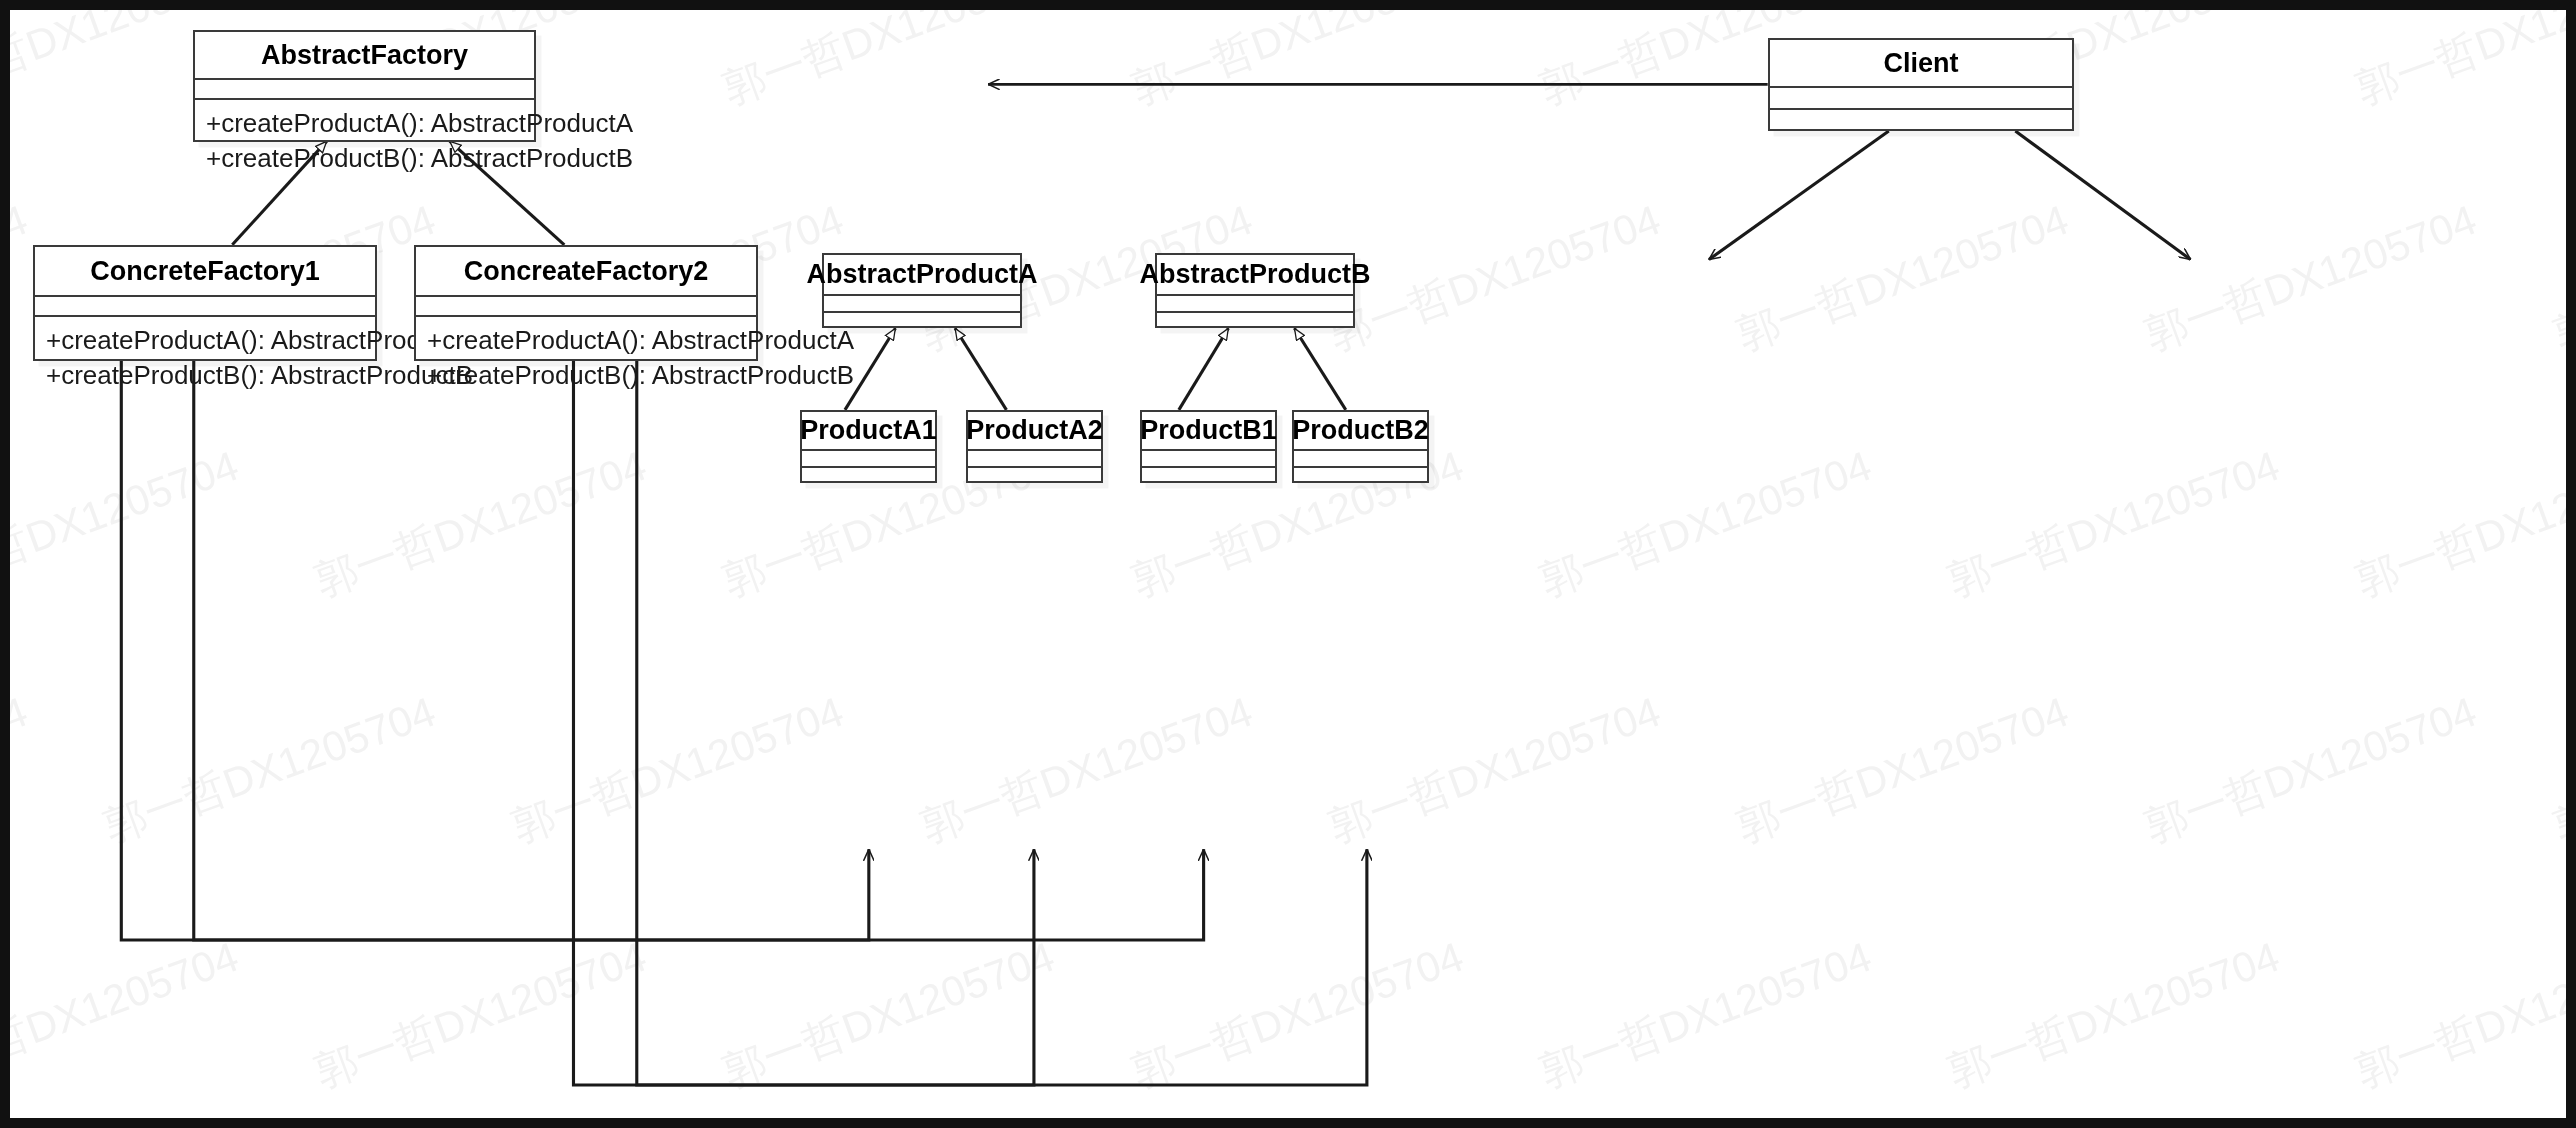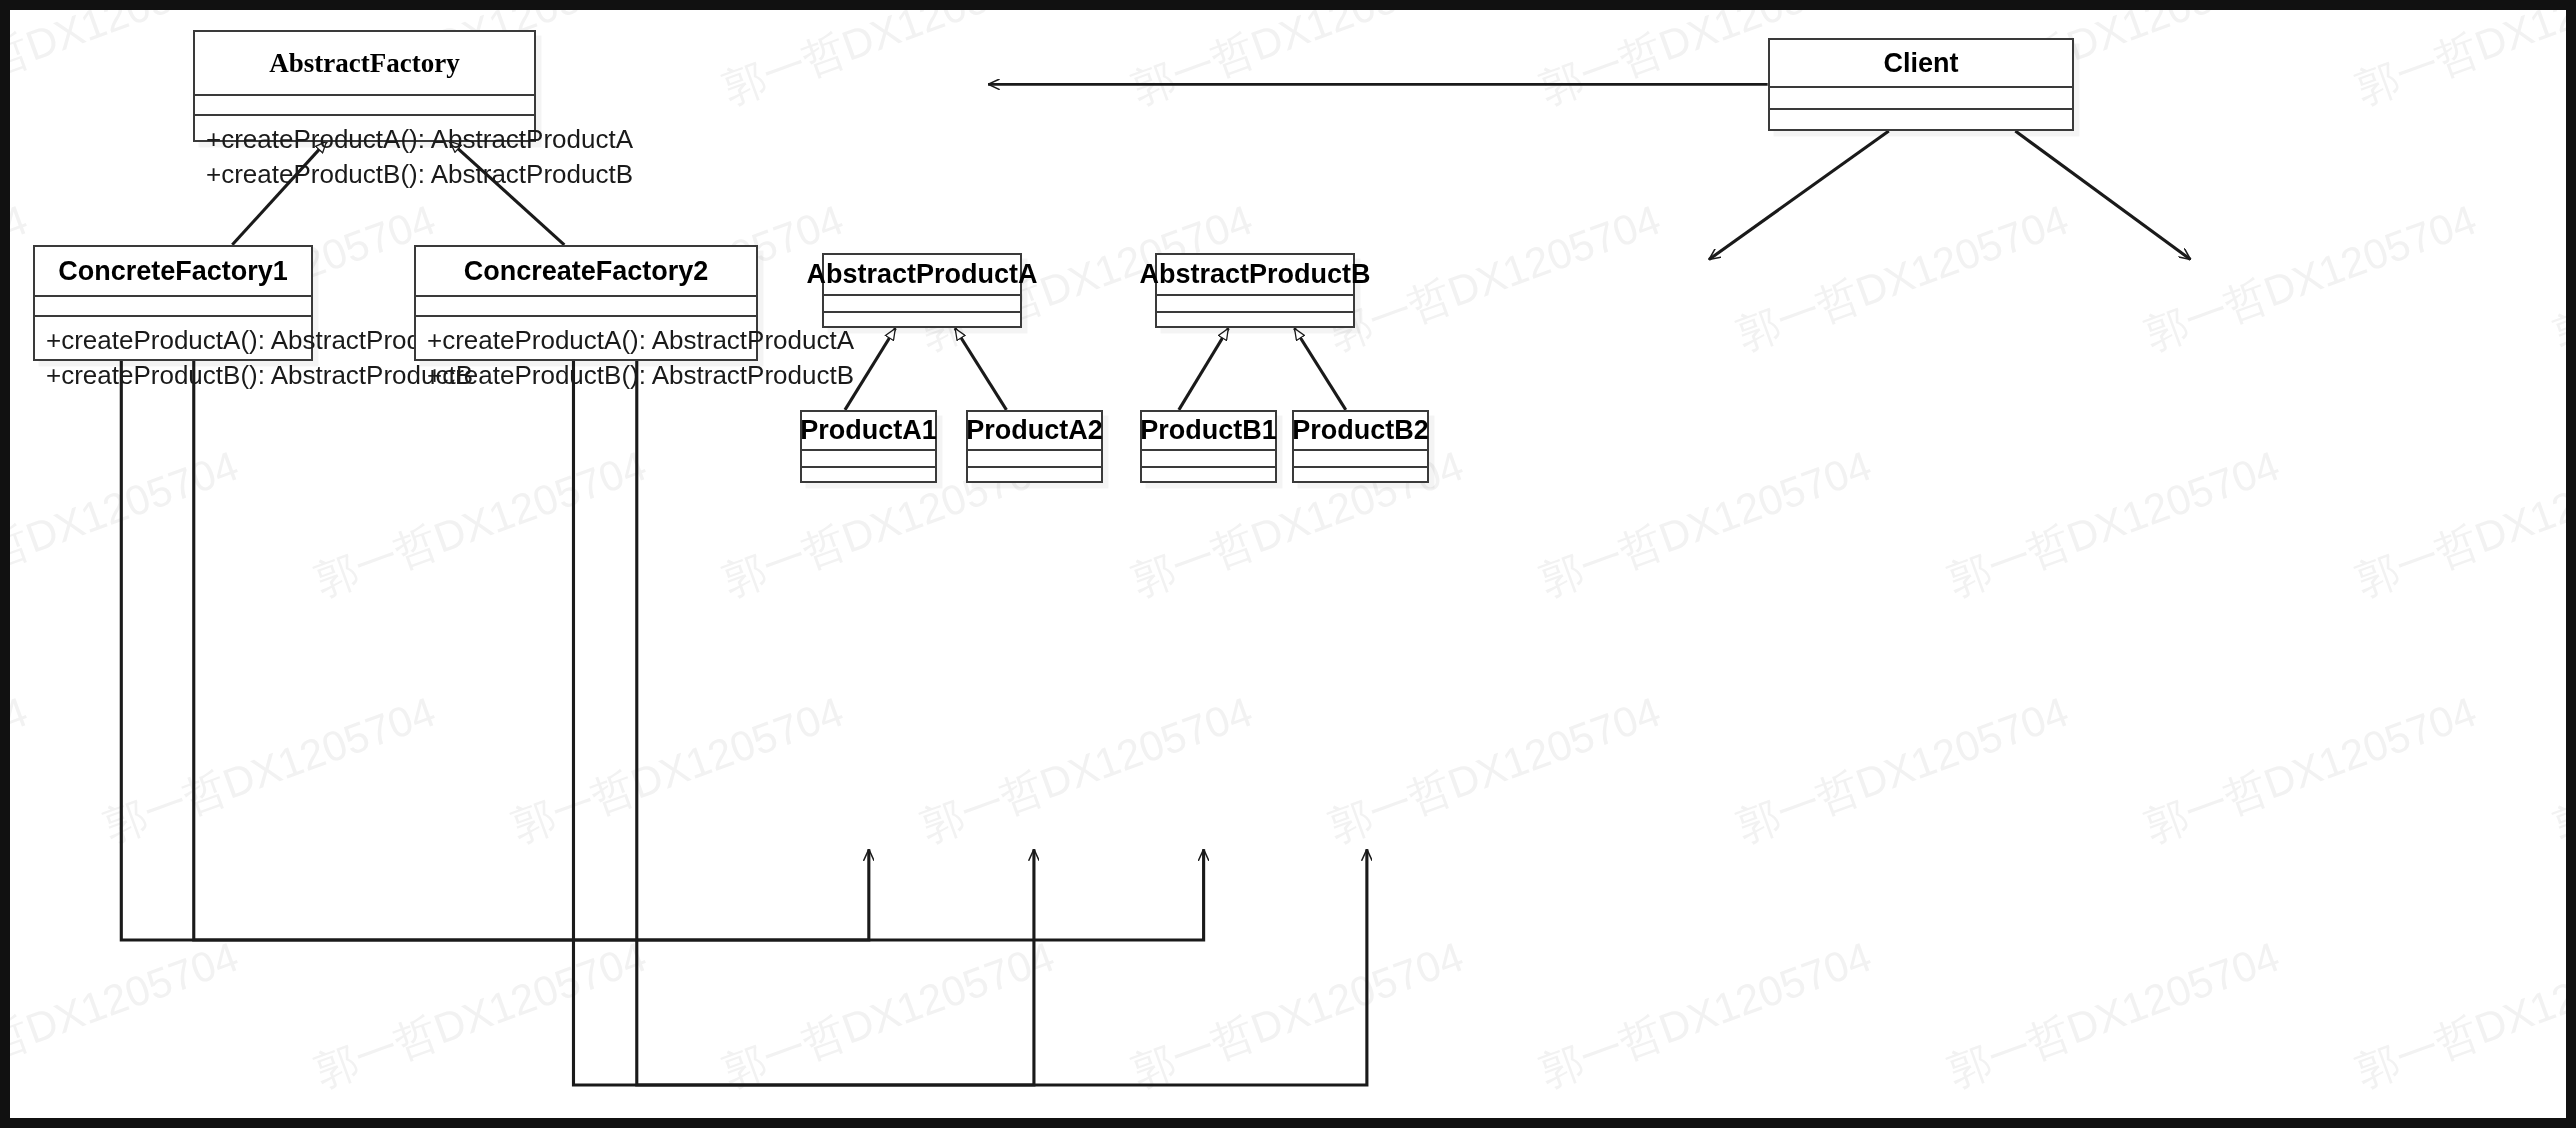--- a/index.html
+++ b/index.html
@@ -163,35 +163,35 @@
 
       <path d="M 200,382 L 200,1014 L 1301,1014 L 1301,915" marker-end="url(#openArrow)"></path>
 
       <path d="M 614,382 L 614,1172 L 1116,1172 L 1116,915" marker-end="url(#openArrow)"></path>
 
       <path d="M 683,382 L 683,1172 L 1479,1172 L 1479,915" marker-end="url(#openArrow)"></path>
     </g>
   </svg>
 
   <div class="uml-class" style="left:183px; top:20px; width:343px; height:112px;">
-    <div class="uml-name" style="height:62px;font-family:Liberation Serif, serif;">AbstractFactory</div>
+    <div class="uml-name" style="height:46px;">AbstractFactory</div>
     <div class="uml-sep uml-attrs" style="height:20px;"></div>
     <div class="uml-sep uml-ops">
       <span class="op-line">+createProductA(): AbstractProductA</span>
       <span class="op-line">+createProductB(): AbstractProductB</span>
     </div>
   </div>
 
   <div class="uml-class" style="left:1758px; top:28.4px; width:306px; height:93px;">
     <div class="uml-name" style="height:46px;">Client</div>
     <div class="uml-sep uml-attrs" style="height:22px;"></div>
     <div class="uml-sep uml-ops" style="height:22px; padding:0;"></div>
   </div>
 
-  <div class="uml-class" style="left:23px; top:235px; width:280px; height:116px;">
+  <div class="uml-class" style="left:23px; top:235px; width:344px; height:116px;">
     <div class="uml-name" style="height:48px;">ConcreteFactory1</div>
     <div class="uml-sep uml-attrs" style="height:20px;"></div>
     <div class="uml-sep uml-ops">
       <span class="op-line">+createProductA(): AbstractProductA</span>
       <span class="op-line">+createProductB(): AbstractProductB</span>
     </div>
   </div>
 
   <div class="uml-class" style="left:404px; top:235px; width:344px; height:116px;">
     <div class="uml-name" style="height:48px;">ConcreateFactory2</div>

